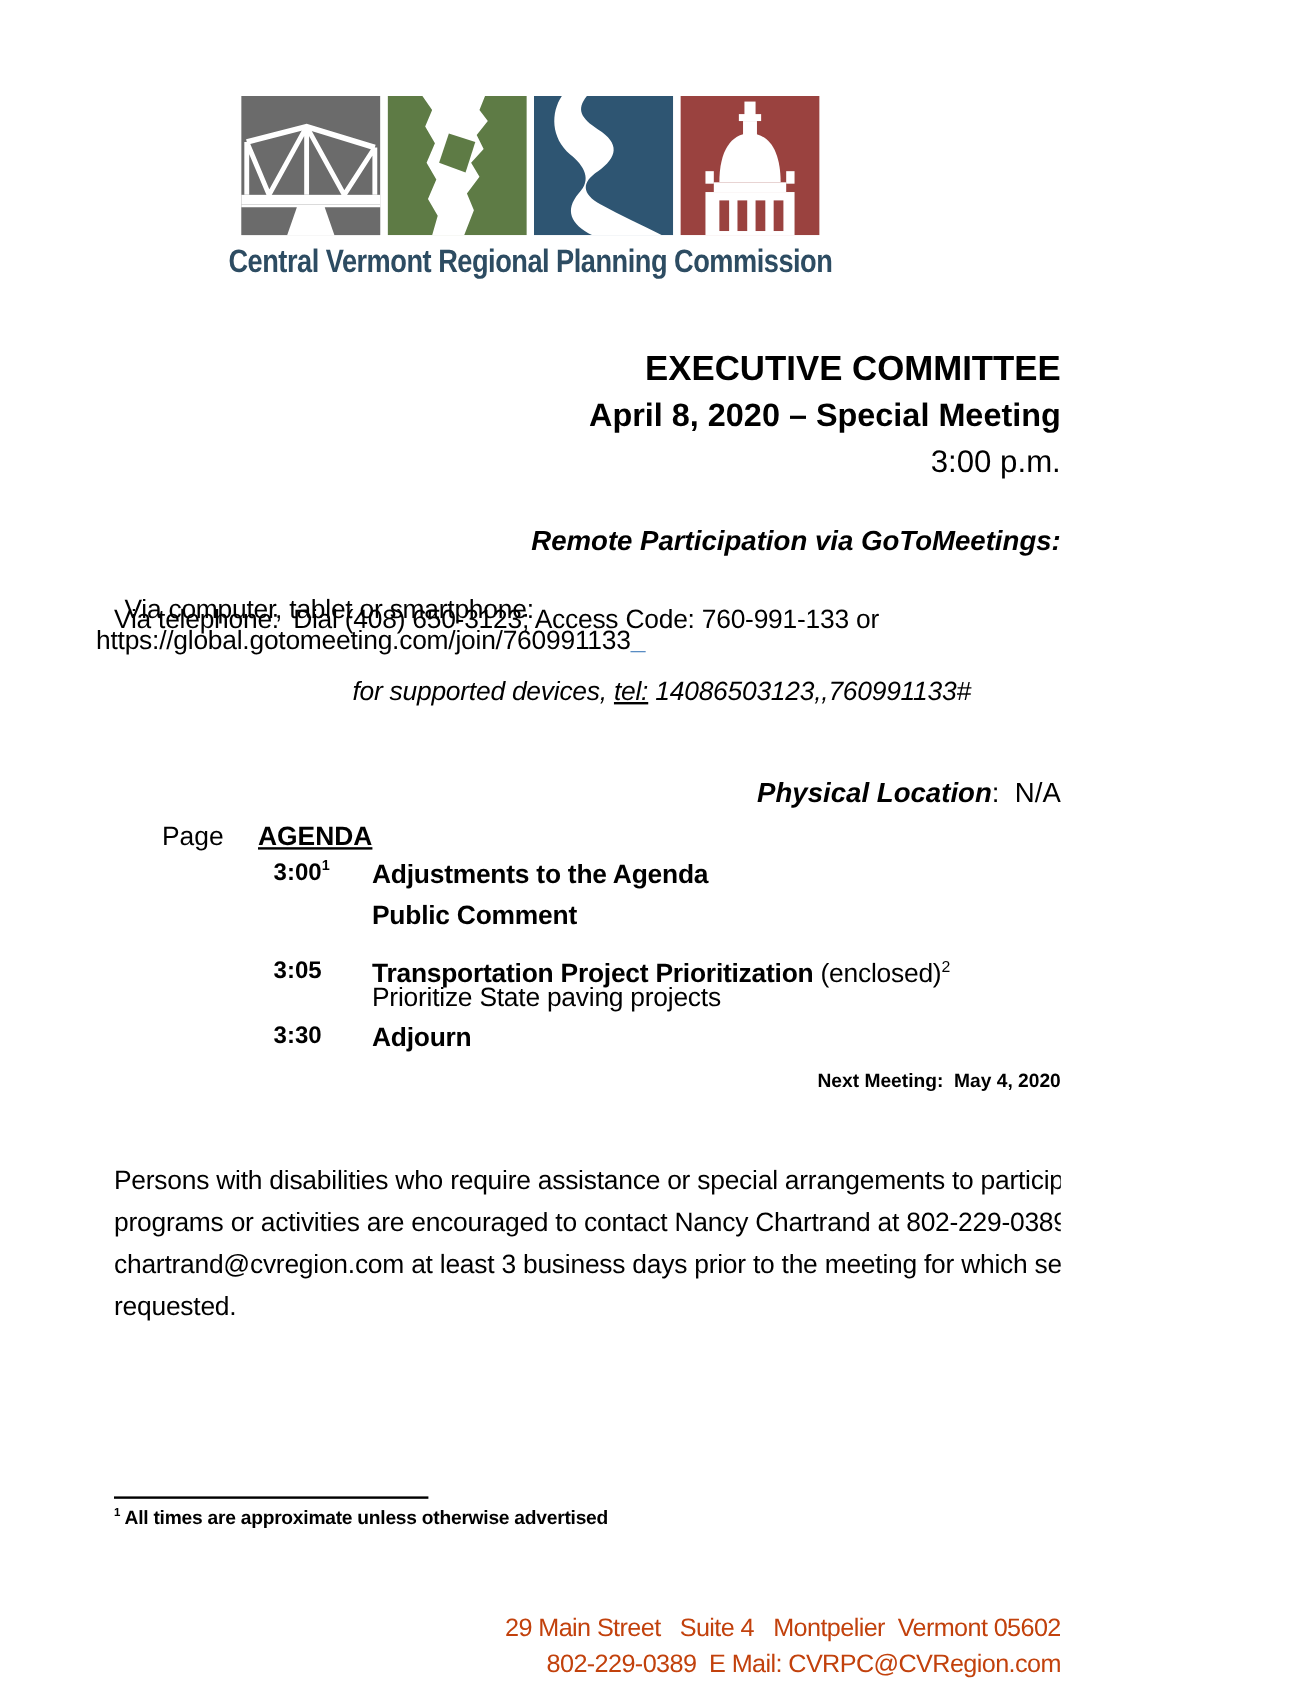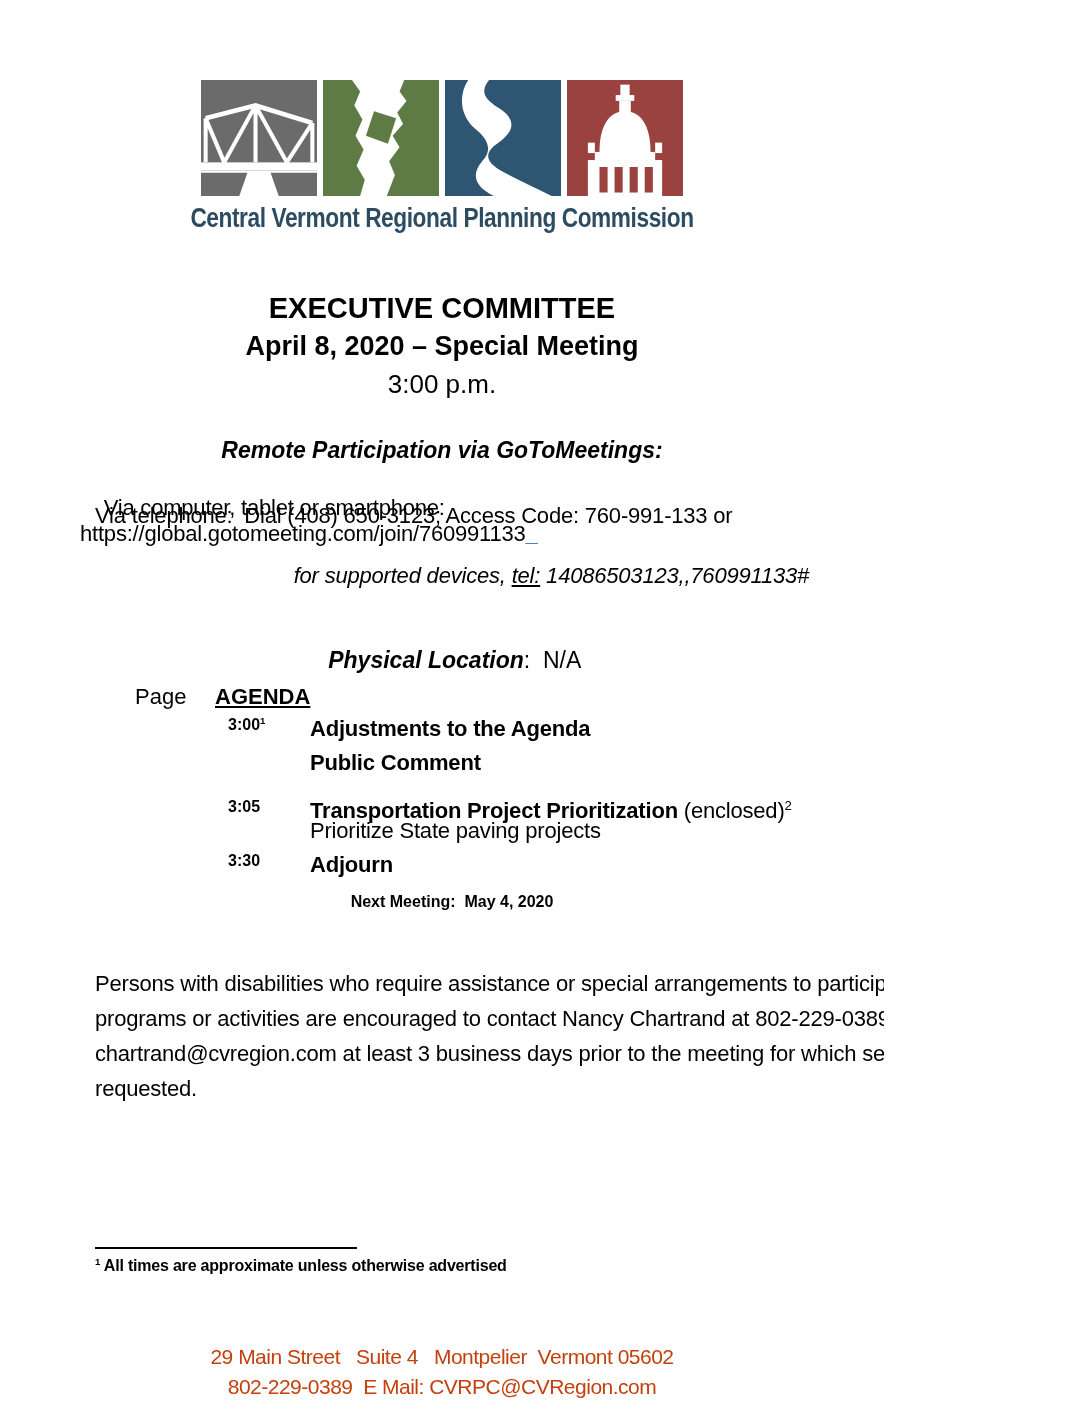--- a/index.html
+++ b/index.html
@@ -6,21 +6,21 @@
   .page{
     position:relative;
     width:884px;height:1408px;
     background:#ffffff;
     font-family:"Liberation Sans", sans-serif;
     color:#000000;
     overflow:hidden;
   }
   .pre{white-space:pre-wrap;}
   .abs{position:absolute;}
-  .center{left:0;right:0;text-align:center;}
+  .center{left:0;right:0;text-align:right;}
 
   
   .logo-panels{position:absolute;top:80px;left:50%;transform:translateX(-50%);display:flex;gap:6px;}
   .logo-panel{width:116px;height:116px;display:block;}
   .logo-wordmark{
     position:absolute;top:203px;left:0;right:0;text-align:center;
     font-weight:bold;font-size:27px;letter-spacing:-0.5px;
     transform:scaleX(0.84);transform-origin:50% 0;
   }
 
@@ -38,21 +38,21 @@
   .tel-underline{text-decoration:underline;}
 
   .location-line{top:620px;font-size:23px;}
   .location-label{font-weight:bold;font-style:italic;}
 
   
   .agenda-header{top:684px;}
   .page-label{position:absolute;left:135px;top:0;font-size:22px;}
   .agenda-heading{position:absolute;left:215px;top:0;font-size:22px;font-weight:bold;text-decoration:underline;}
   .agenda-row{position:absolute;left:0;width:100%;height:34px;}
-  .agenda-time{position:absolute;left:228px;font-size:16px;font-weight:bold;}
+  .agenda-time{position:absolute;left:228px;font-size:20px;font-weight:bold;}
   .agenda-title{position:absolute;left:310px;font-size:22px;letter-spacing:-0.2px;}
   .bold{font-weight:bold;}
   .reg{font-weight:normal;}
   sup{font-size:60%;line-height:0;}
 
   .next-meeting{top:893px;font-size:16px;font-weight:bold;padding-left:20px;}
 
   .access-note{
     top:966px;left:95px;width:900px;
     font-size:22px;line-height:35px;letter-spacing:-0.2px;

